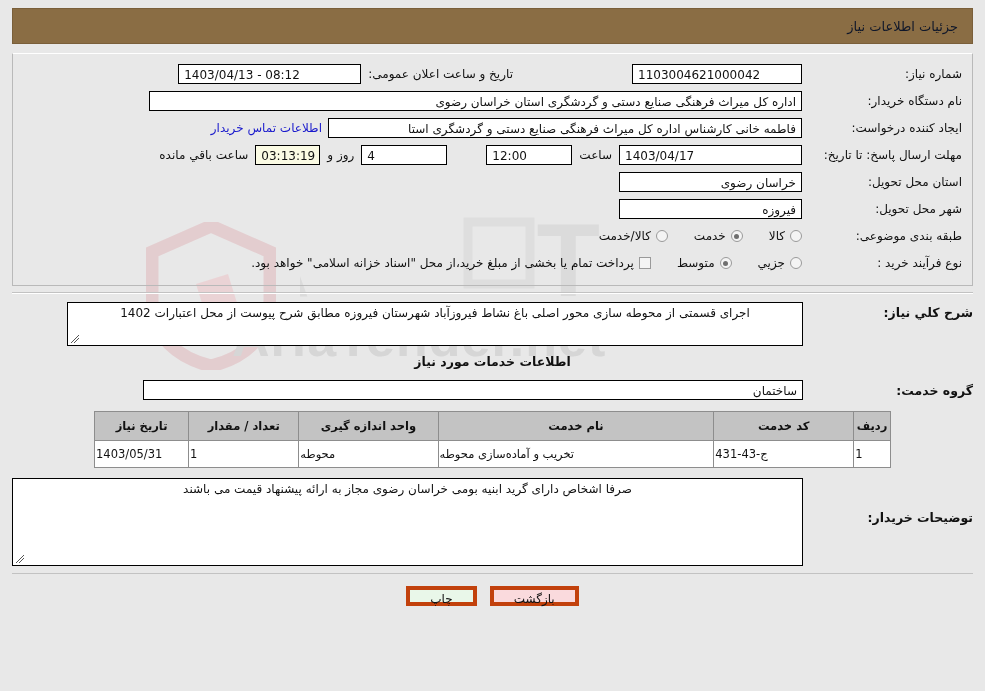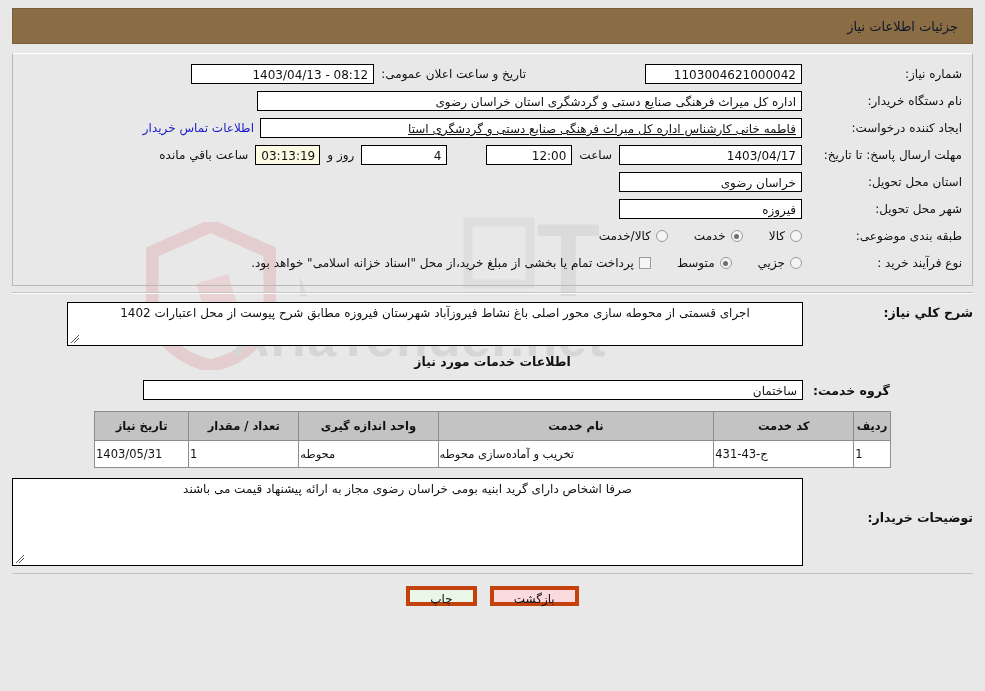--- a/index.html
+++ b/index.html
@@ -90,21 +90,21 @@
   .lbl-2line { line-height: 14px; }
 
   .box {
     border: 1px solid #000;
     background: #ffffff;
     height: 20px;
     line-height: 20px;
     font-size: 12px;
     padding: 0 5px;
     box-sizing: border-box;
-    text-align: right;
+    text-align: left;
     overflow: hidden;
     white-space: nowrap;
   }
   .box.ltr { direction: ltr; }
   .box.right { text-align: right; }
   .box.yellow { background: #fbfbe4; }
 
   .inline-lbl {
     font-size: 12px;
     padding: 0 7px;
@@ -268,33 +268,33 @@
 </div>
 
 <div class="page">
 
   <div class="titlebar">جزئیات اطلاعات نیاز</div>
 
   <div class="panel">
 
     <div class="row">
       <div class="lbl lbl-w">شماره نیاز:</div>
-      <div class="box ltr" style="width:157px;">1103004621000042</div>
+      <div class="box ltr" style="width:170px;">1103004621000042</div>
       <div class="inline-lbl" style="margin-right:112px;">تاریخ و ساعت اعلان عمومی:</div>
       <div class="box ltr" style="width:183px;">1403/04/13 - 08:12</div>
     </div>
 
     <div class="row">
       <div class="lbl lbl-w">نام دستگاه خریدار:</div>
-      <div class="box right" style="width:545px;">اداره کل میراث فرهنگی  صنایع دستی و گردشگری استان خراسان رضوی</div>
+      <div class="box right" style="width:653px;">اداره کل میراث فرهنگی  صنایع دستی و گردشگری استان خراسان رضوی</div>
     </div>
 
     <div class="row">
       <div class="lbl lbl-w">ایجاد کننده درخواست:</div>
-      <div class="box right" style="width:542px;text-decoration:underline;">فاطمه خانی کارشناس اداره کل میراث فرهنگی  صنایع دستی و گردشگری استا</div>
+      <div class="box right" style="width:474px;">فاطمه خانی کارشناس اداره کل میراث فرهنگی  صنایع دستی و گردشگری استا</div>
       <div class="link">اطلاعات تماس خریدار</div>
     </div>
 
     <div class="row">
       <div class="lbl lbl-w lbl-2line">مهلت ارسال پاسخ: تا تاریخ:</div>
       <div class="box ltr" style="width:183px;">1403/04/17</div>
       <div class="inline-lbl">ساعت</div>
       <div class="box ltr" style="width:86px;">12:00</div>
       <div class="box ltr" style="width:86px;margin-right:39px;">4</div>
       <div class="inline-lbl">روز و</div>
@@ -357,21 +357,21 @@
           <line x1="1" y1="9" x2="9" y2="1" stroke="#555" stroke-width="1"></line>
           <line x1="4" y1="9" x2="9" y2="4" stroke="#555" stroke-width="1"></line>
         </svg>
       </span>
     </div>
   </div>
 
   <div class="section-title">اطلاعات خدمات مورد نیاز</div>
 
   <div class="row" style="margin-bottom:10px;">
-    <div class="fieldlabel-bold" style="width:160px;flex:0 0 160px;text-align:left;">گروه خدمت:</div>
+    <div class="fieldlabel-bold" style="width:160px;flex:0 0 160px;text-align:right;">گروه خدمت:</div>
     <div class="box right" style="width:660px;">ساختمان</div>
   </div>
 
   <table class="items">
     <thead>
       <tr>
         <th style="width:34px;">ردیف</th>
         <th style="width:140px;">کد خدمت</th>
         <th style="width:281px;">نام خدمت</th>
         <th style="width:140px;">واحد اندازه گیری</th>

